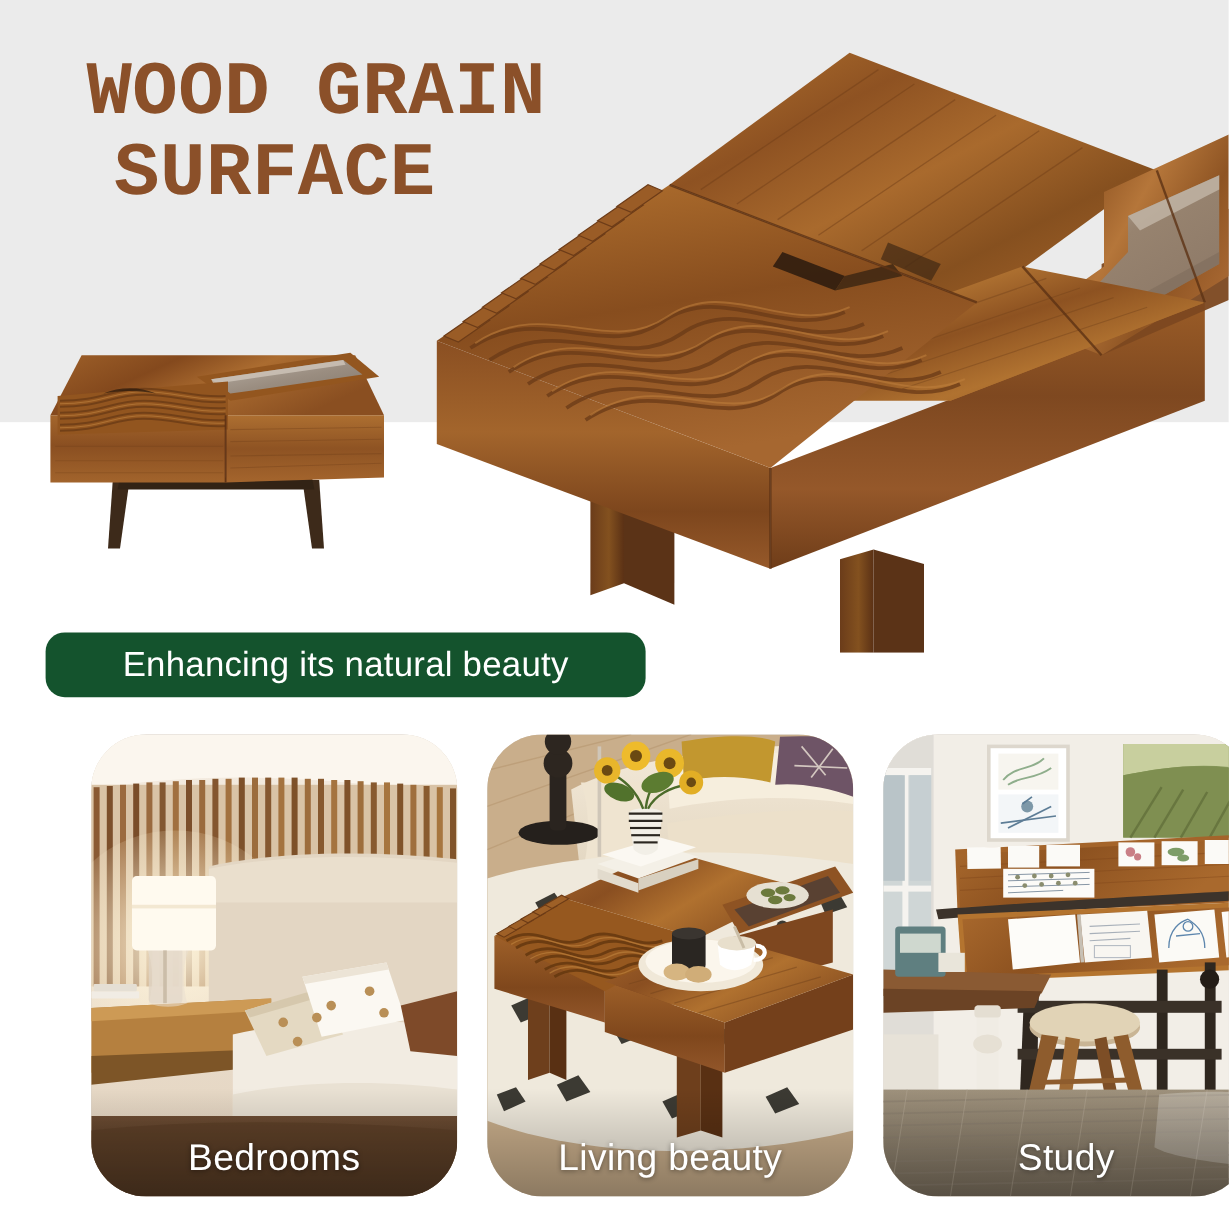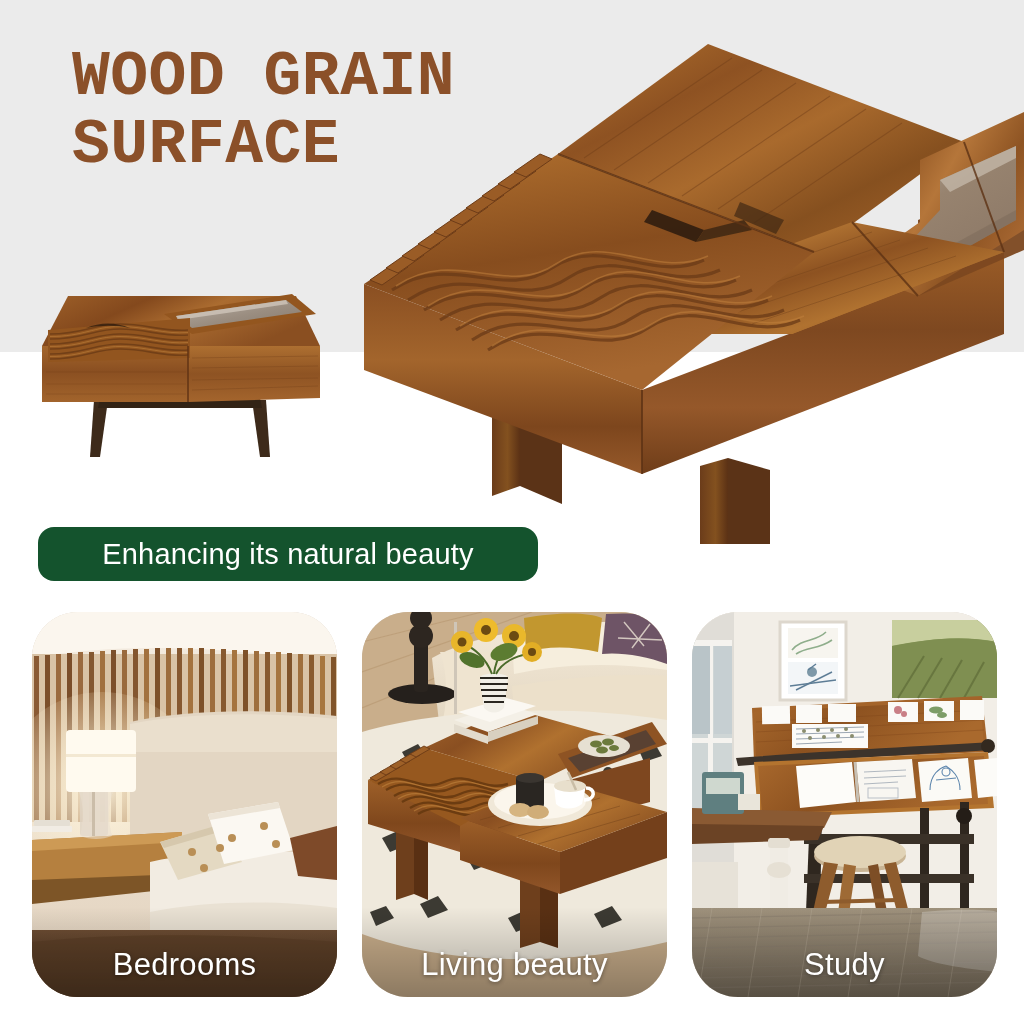--- a/index.html
+++ b/index.html
@@ -47,21 +47,21 @@
     width: 470px;
     font-size: 63px;
     font-weight: bold;
     line-height: 1.08;
     letter-spacing: 0.5px;
     color: #8b5029;
     z-index: 40;
     font-family: Liberation Mono, monospace;
   }
   .headline .l1 { display:block; }
-  .headline .l2 { display:block; }
+  .headline .l2 { display:block;margin-left:23px; }
 
   
   .badge {
     position: absolute;
     left: 38px;
     top: 527px;
     width: 500px;
     height: 54px;
     border-radius: 16px;
     background: #14532d;
@@ -109,20 +109,21 @@
     z-index: 30;
   }
   .card {
     position: absolute;
     top: 0;
     width: 305px;
     height: 385px;
     border-radius: 46px;
     overflow: hidden;
     background: #cfc6ba;
+    margin-left: 44px;
   }
   .card.c1 { left: 32px; }
   .card.c2 { left: 362px; }
   .card.c3 { left: 692px; }
   .card svg { display:block; width:100%; height:100%; }
   .card-caption {
     position: absolute;
     left: 0;
     bottom: 14px;
     width: 100%;

